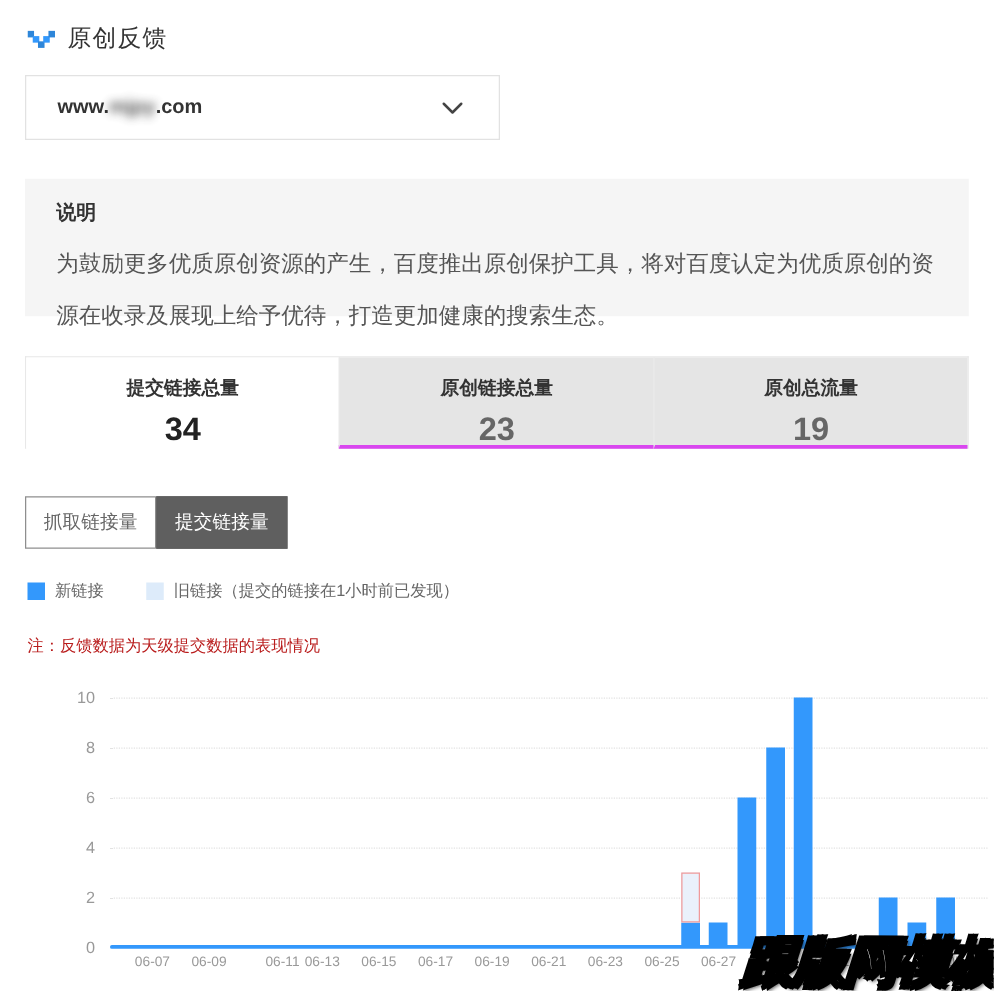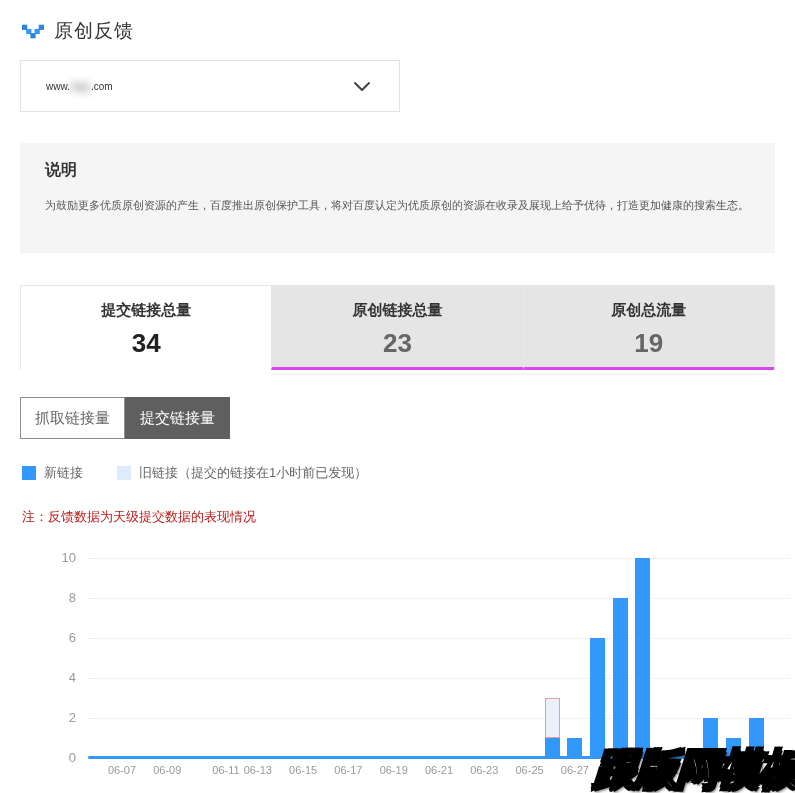--- a/index.html
+++ b/index.html
@@ -17,38 +17,38 @@
   .hdr h1 { font-size:19px; font-weight:400; color:#333; letter-spacing:1px; }
 
   
   .site-select {
     position:absolute; top:60px; left:20px;
     width:380px; height:52px;
     border:1px solid #e2e2e2; background:#fff;
     display:flex; align-items:center;
     padding:0 28px 0 25px; cursor:pointer;
   }
-  .site-select .domain { font-size:10px; color:#333; display:flex; align-items:flex-end; }
+  .site-select .domain { font-size:16px; color:#333; display:flex; align-items:flex-end;font-weight:bold; }
   .site-select .blurred { filter: blur(4px); opacity:.85; }
   .site-select .chev { margin-left:auto; }
 
   
   .desc {
     position:absolute; top:143px; left:20px;
     width:755px; height:110px;
     background:#f5f5f5;
     padding:17px 25px 0 25px;
   }
   .desc h2 { font-size:16px; color:#333; font-weight:700; margin-bottom:10px; }
-  .desc p { font-size:11px; color:#555; line-height:29px; }
+  .desc p { font-size:18px; color:#555; line-height:41px; }
 
   
   .stats {
     position:absolute; top:285px; left:20px;
-    width:755px; height:85px;
+    width:755px; height:74px;
     display:flex;
     border-top:1px solid #e8e8e8; border-left:1px solid #e8e8e8; border-right:1px solid #e8e8e8;
   }
   .stat-tab {
     flex:1; text-align:center; padding-top:15px; cursor:pointer;
     background:#e5e5e5;
     border-bottom:3px solid #d946ef;
   }
   .stat-tab + .stat-tab { border-left:1px solid #e8e8e8; }
   .stat-tab.active { background:#fff; border-bottom:1px solid transparent; }

